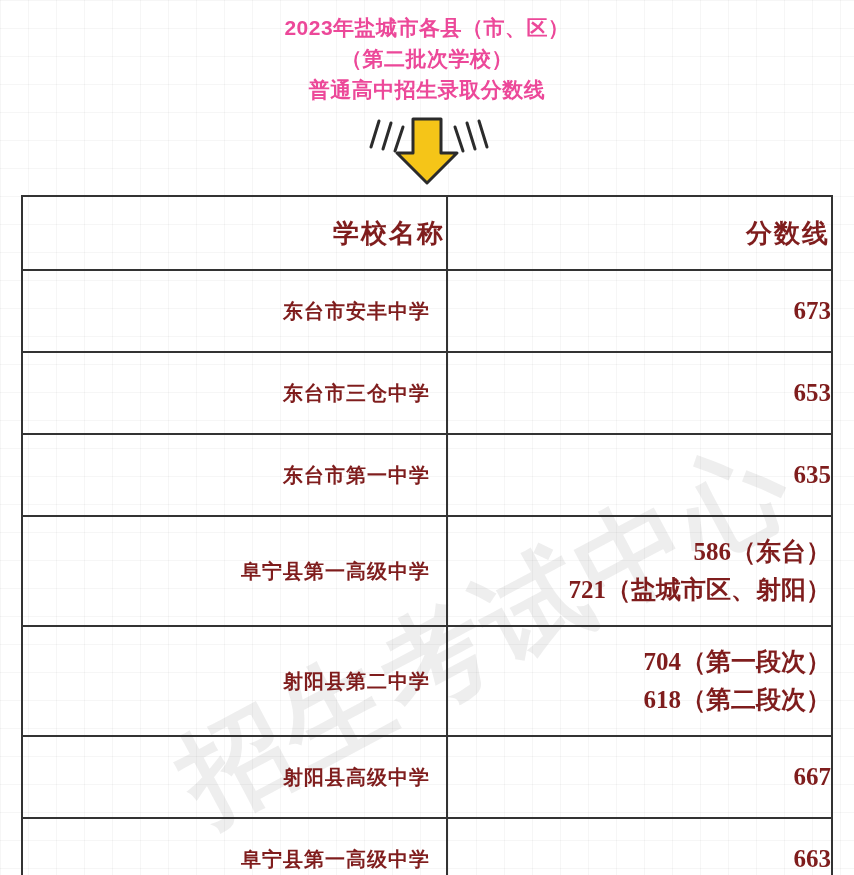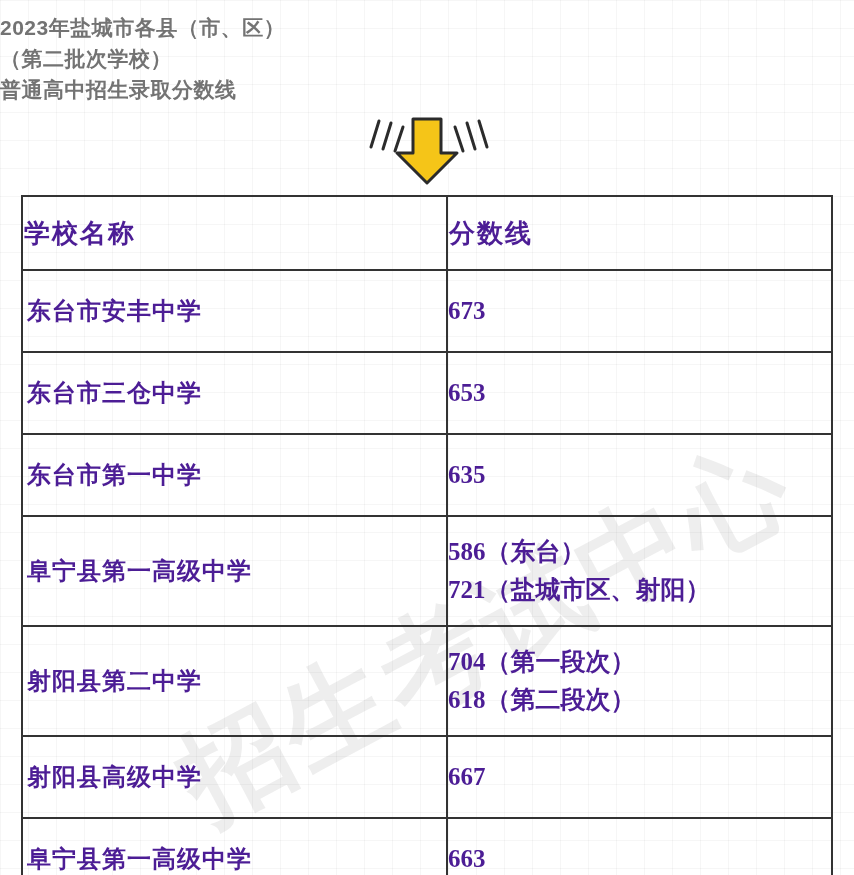--- a/index.html
+++ b/index.html
@@ -33,22 +33,22 @@
     font-family: "Liberation Sans", sans-serif;
     font-weight: 700;
     transform: rotate(-28deg);
     white-space: nowrap;
     pointer-events: none;
     letter-spacing: 4px;
   }
   .title-block {
     position: relative;
     padding-top: 12px;
-    text-align: left;
-    color: #737373;
+    text-align: center;
+    color: #ec4899;
     font-weight: 700;
     font-size: 21px;
     line-height: 31px;
     font-family: "Liberation Sans", sans-serif;
   }
   .title-block div { letter-spacing: 0.5px; }
 
   .arrow-wrap {
     position: relative;
     height: 72px;
@@ -63,34 +63,34 @@
 
   table.score-table {
     border-collapse: collapse;
     width: 810px;
     margin: 10px auto 0 auto;
     position: relative;
     table-layout: fixed;
   }
   table.score-table td, table.score-table th {
     border: 2px solid #333;
-    text-align: left;
+    text-align: right;
     font-weight: 700;
-    color: #4c1d95;
+    color: #7f1d1d;
     font-family: "Liberation Serif", serif;
   }
   table.score-table th {
     font-size: 26px;
     height: 70px;
     letter-spacing: 2px;
   }
   table.score-table td.school {
-    font-size: 24px;
+    font-size: 20px;
     letter-spacing: 1px;
-    padding: 6px 4px;
+    padding: 6px 16px;
   }
   table.score-table td.score {
     font-size: 25px;
     padding: 6px 0;
     line-height: 38px;
   }
   table.score-table tr.single td { height: 68px; }
   table.score-table tr.double td { height: 96px; }
   .col-a { width: 425px; }
   .col-b { width: 385px; }

